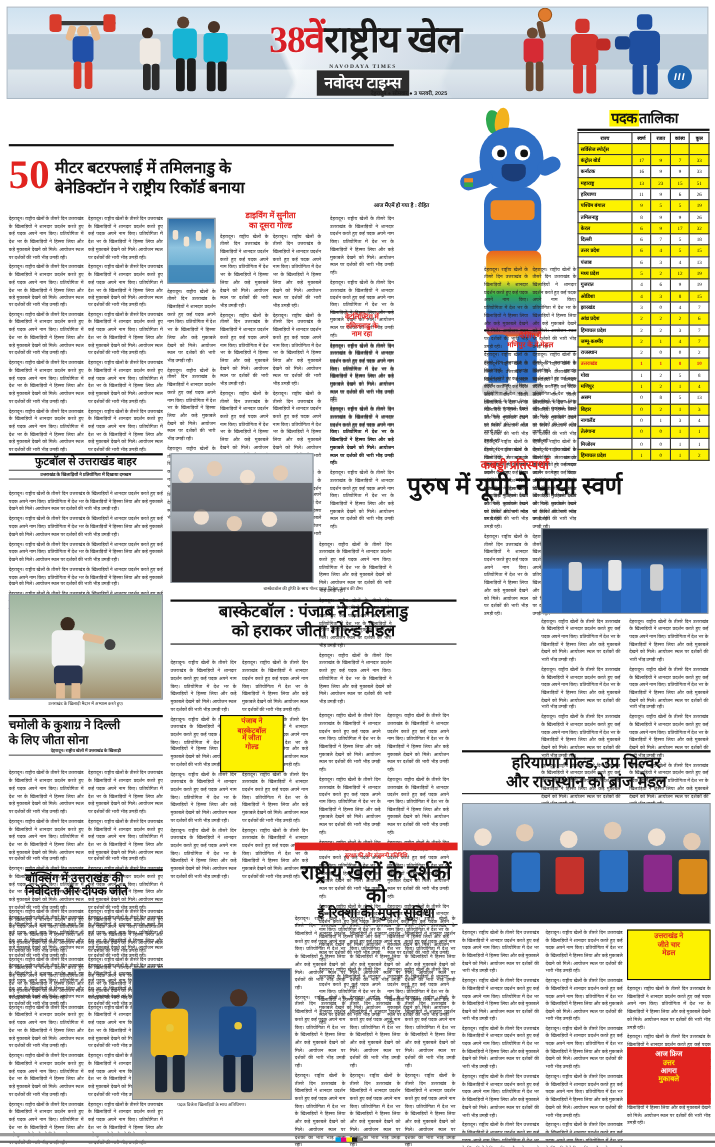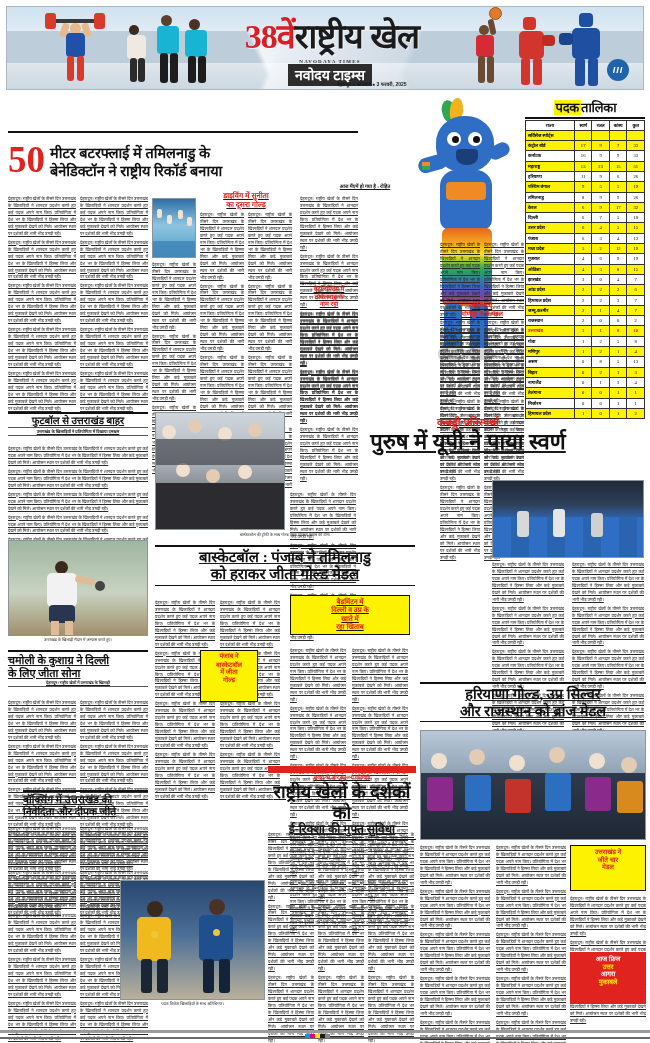--- a/index.html
+++ b/index.html
@@ -63,21 +63,21 @@
     color:#111; line-height:1.08; letter-spacing:-.5px;
   }
   .headline-main .hl-red { color:#e1231f; background:transparent; }
   .hl-underline { position:absolute; left:8px; top:131px; width:350px; height:2px; background:#111; }
 
   .sub-kicker { position:absolute; left:8px; top:143px; width:300px; display:flex; gap:5px; align-items:flex-start; }
   .big50 { font-family:"Liberation Serif", serif; font-weight:bold; font-size:37px; color:#e1231f; line-height:.92; }
   .sub-kicker-txt { font-family:"Liberation Serif", serif; font-weight:bold; font-size:14.5px; color:#111; line-height:1.22; padding-top:2px; }
 
   
-  .tcol { position:absolute; font-family:"Liberation Serif", serif; color:#1a1a1a;text-decoration:underline; }
+  .tcol { position:absolute; font-family:"Liberation Serif", serif; color:#1a1a1a; }
   .lines { font-size:4.3px; line-height:1.62; text-align:justify; color:#2a2a2a; }
   .lines p { margin-bottom:2px; }
 
   .rule { background:#111; height:1px; width:100%; }
   .rule2 { background:#111; height:2px; width:100%; }
   .rule-thin { background:#555; height:.5px; width:100%; }
 
   
   .photo { position:absolute; background:#b9c3cb; overflow:hidden; border:.5px solid #8c949b; }
   .cap { position:absolute; font-size:4px; color:#222; font-family:"Liberation Serif", serif; text-align:center; width:100%; }
@@ -687,26 +687,20 @@
     <p>देहरादून। राष्ट्रीय खेलों के तीसरे दिन उत्तराखंड के खिलाड़ियों ने शानदार प्रदर्शन करते हुए कई पदक अपने नाम किए। प्रतियोगिता में देश भर के खिलाड़ियों ने हिस्सा लिया और कड़े मुकाबले देखने को मिले। आयोजन स्थल पर दर्शकों की भारी भीड़ उमड़ी रही।</p>
   </div>
 
   <div class="callout" style="left:200px; top:650px; width:58px; height:52px;">
     <span class="ct" style="font-size:6.5px;padding:1px;">पंजाब ने</span>
     <span class="ct" style="font-size:6.5px;padding:0;">बास्केटबॉल</span>
     <span class="ct" style="font-size:6.5px;padding:0;">में जीता</span>
     <span class="ct" style="font-size:6.5px;padding:0;">गोल्ड</span>
   </div>
 
-  <div class="tcol" style="left:290px; top:595px; width:120px;background:#fdf200;border:1px solid #111;">
-    <div class="kicker-red" style="font-size:7px;line-height:1.2;padding:2px 0 0;">बैडमिंटन में</div>
-    <div class="kicker-red" style="font-size:7px;line-height:1.2;">दिल्ली व उप्र के</div>
-    <div class="kicker-red" style="font-size:7px;line-height:1.2;">खाते में</div>
-    <div class="kicker-red" style="font-size:7px;line-height:1.2;padding-bottom:2px;">रहा खिताब</div>
-  </div>
   <div class="tcol lines" style="left:290px; top:648px; width:56px;">
     <p>देहरादून। राष्ट्रीय खेलों के तीसरे दिन उत्तराखंड के खिलाड़ियों ने शानदार प्रदर्शन करते हुए कई पदक अपने नाम किए। प्रतियोगिता में देश भर के खिलाड़ियों ने हिस्सा लिया और कड़े मुकाबले देखने को मिले। आयोजन स्थल पर दर्शकों की भारी भीड़ उमड़ी रही।</p>
     <p>देहरादून। राष्ट्रीय खेलों के तीसरे दिन उत्तराखंड के खिलाड़ियों ने शानदार प्रदर्शन करते हुए कई पदक अपने नाम किए। प्रतियोगिता में देश भर के खिलाड़ियों ने हिस्सा लिया और कड़े मुकाबले देखने को मिले। आयोजन स्थल पर दर्शकों की भारी भीड़ उमड़ी रही।</p>
     <p>देहरादून। राष्ट्रीय खेलों के तीसरे दिन उत्तराखंड के खिलाड़ियों ने शानदार प्रदर्शन करते हुए कई पदक अपने नाम किए। प्रतियोगिता में देश भर के खिलाड़ियों ने हिस्सा लिया और कड़े मुकाबले देखने को मिले। आयोजन स्थल पर दर्शकों की भारी भीड़ उमड़ी रही।</p>
     <p>देहरादून। राष्ट्रीय खेलों के तीसरे दिन उत्तराखंड के खिलाड़ियों ने शानदार प्रदर्शन करते हुए कई पदक अपने नाम किए। प्रतियोगिता में देश भर के खिलाड़ियों ने हिस्सा लिया और कड़े मुकाबले देखने को मिले। आयोजन स्थल पर दर्शकों की भारी भीड़ उमड़ी रही।</p>
     <p>देहरादून। राष्ट्रीय खेलों के तीसरे दिन उत्तराखंड के खिलाड़ियों ने शानदार प्रदर्शन करते हुए कई पदक अपने नाम किए। प्रतियोगिता में देश भर के खिलाड़ियों ने हिस्सा लिया और कड़े मुकाबले देखने को मिले। आयोजन स्थल पर दर्शकों की भारी भीड़ उमड़ी रही।</p>
   </div>
   <div class="tcol lines" style="left:352px; top:648px; width:56px;">
     <p>देहरादून। राष्ट्रीय खेलों के तीसरे दिन उत्तराखंड के खिलाड़ियों ने शानदार प्रदर्शन करते हुए कई पदक अपने नाम किए। प्रतियोगिता में देश भर के खिलाड़ियों ने हिस्सा लिया और कड़े मुकाबले देखने को मिले। आयोजन स्थल पर दर्शकों की भारी भीड़ उमड़ी रही।</p>
     <p>देहरादून। राष्ट्रीय खेलों के तीसरे दिन उत्तराखंड के खिलाड़ियों ने शानदार प्रदर्शन करते हुए कई पदक अपने नाम किए। प्रतियोगिता में देश भर के खिलाड़ियों ने हिस्सा लिया और कड़े मुकाबले देखने को मिले। आयोजन स्थल पर दर्शकों की भारी भीड़ उमड़ी रही।</p>

